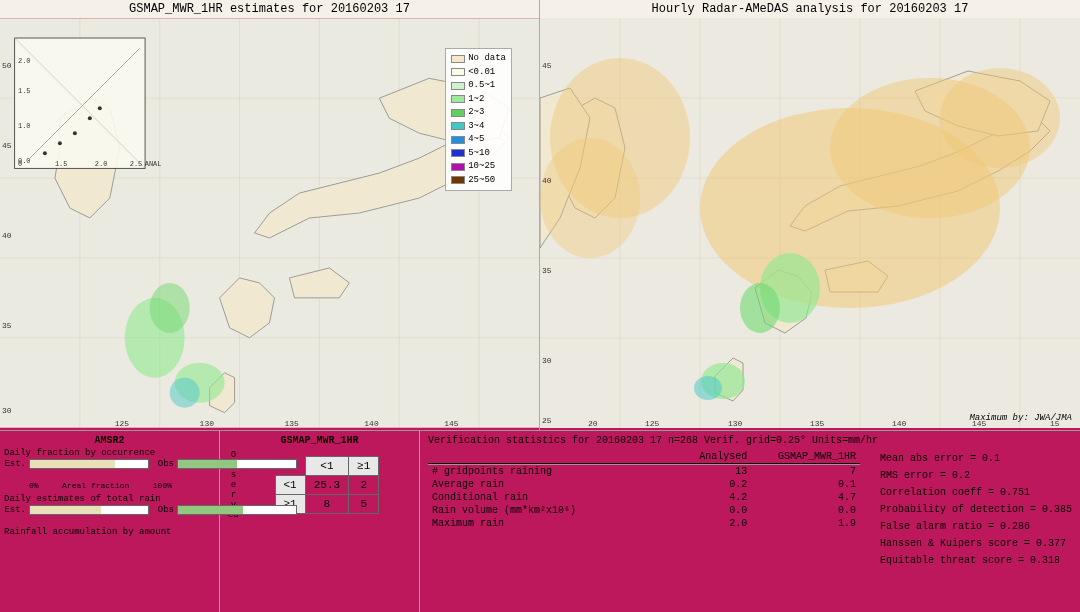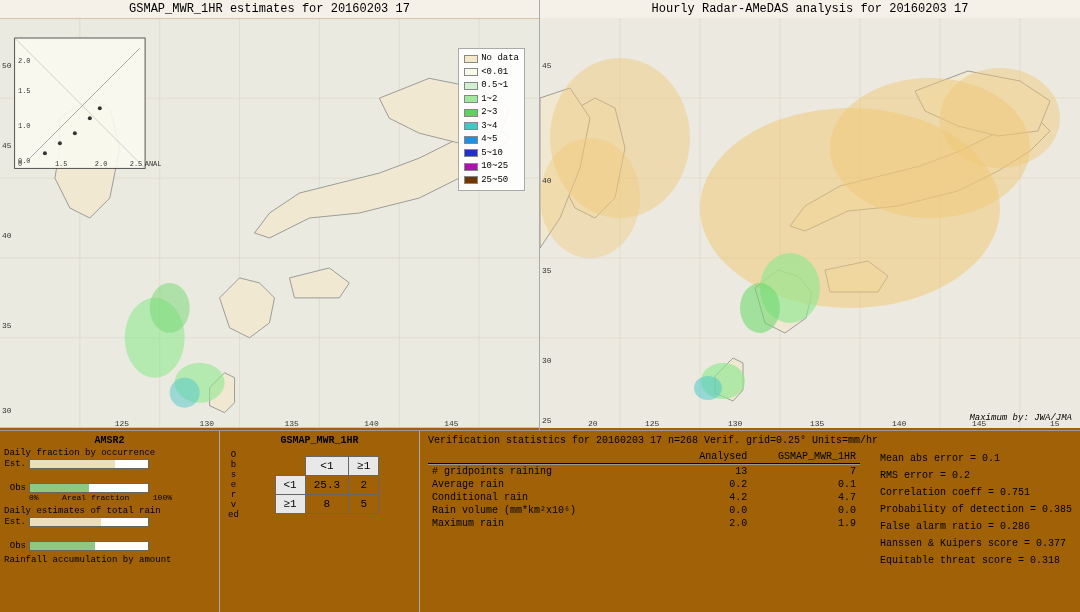--- a/index.html
+++ b/index.html
@@ -11,21 +11,21 @@
       font-size: 11px;
       overflow: hidden;
       color: #000;
     }
 
     .main-container {
       width: 1080px;
       height: 612px;
       display: flex;
       flex-direction: column;
-      background: #a16207;
+      background: #be185d;
     }
 
     
     .maps-row {
       display: flex;
       flex-direction: row;
       height: 430px;
       width: 100%;
     }
 
@@ -86,23 +86,23 @@
       margin-bottom: 4px;
     }
 
     .chart-title {
       font-size: 9px;
       margin-bottom: 1px;
     }
 
     .bar-chart {
       display: flex;
-      flex-direction: column;
-      gap: 14px;
-      margin-bottom: 0;
+      flex-direction: row;
+      gap: 3px;
+      margin-bottom: 12px;
     }
 
     .bar-row {
       display: flex;
       align-items: center;
       gap: 3px;
       font-size: 9px;
     }
 
     .bar-label {
@@ -208,21 +208,21 @@
     
     .map-svg {
       width: 100%;
       height: 100%;
     }
 
     
     .legend {
       position: absolute;
       top: 30px;
-      right: 14px;
+      right: 27px;
       background: rgba(255,255,255,0.9);
       border: 1px solid #aaa;
       padding: 3px 5px;
       font-size: 9px;
       line-height: 1.5;
     }
 
     .legend-item {
       display: flex;
       align-items: center;

